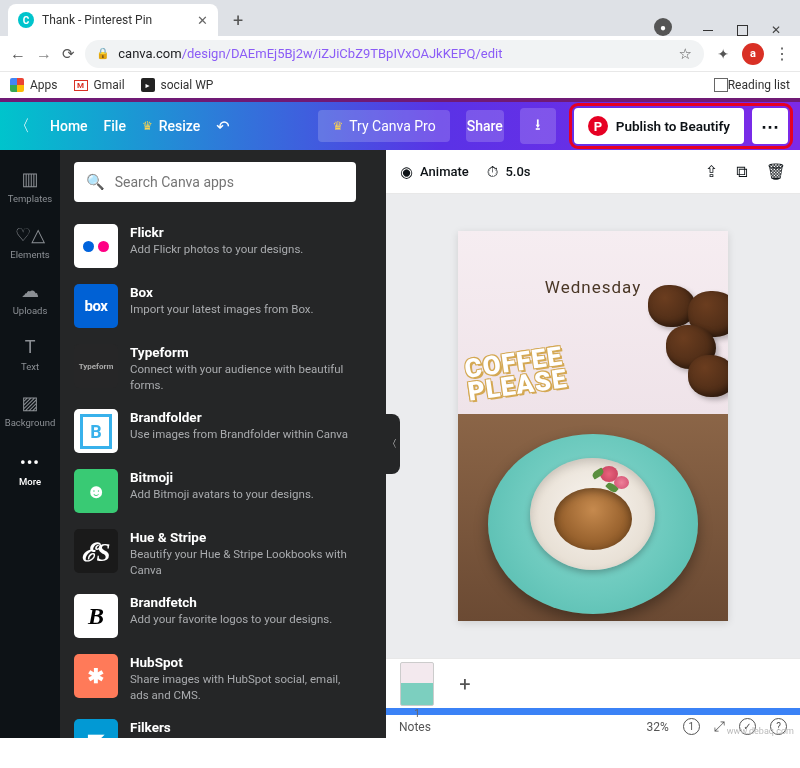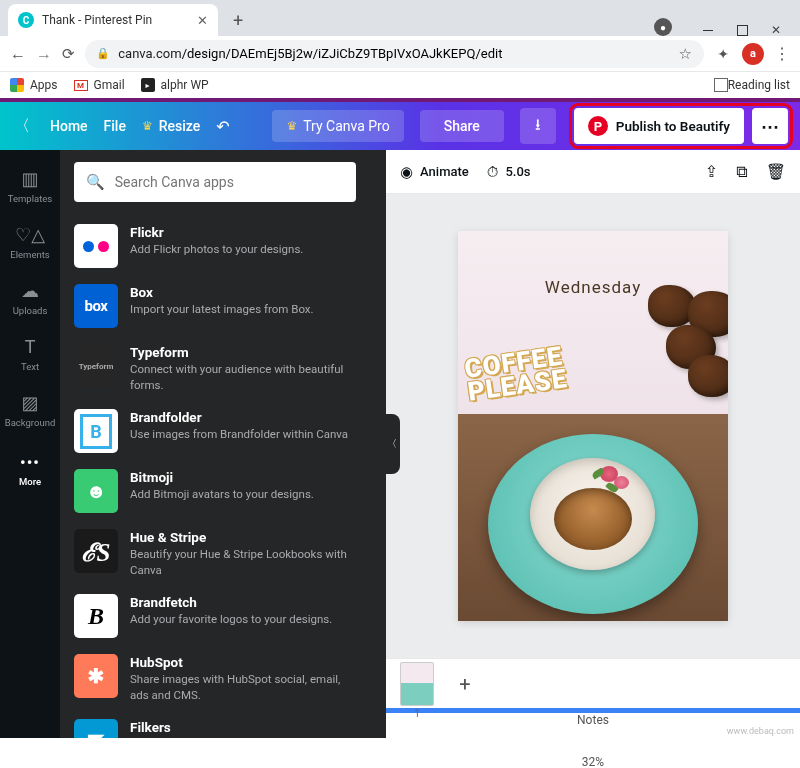--- a/index.html
+++ b/index.html
@@ -18,21 +18,21 @@
 .tab-strip-right { margin-left:auto; padding-right:12px; display:flex; align-items:center; }
 .tab-dot { width:18px; height:18px; border-radius:50%; background:#555; display:flex; align-items:center; justify-content:center; color:#fff; font-size:10px; }
 
 .addr-bar { height:36px; background:#fff; display:flex; align-items:center; padding:0 10px; gap:10px; border-bottom:1px solid #e8e8e8; }
 .nav-arrow { color:#888; font-size:16px; cursor:pointer; }
 .nav-arrow.active { color:#555; }
 .reload { color:#555; font-size:15px; cursor:pointer; }
 .addr-field { flex:1; height:28px; background:#f1f3f4; border-radius:14px; display:flex; align-items:center; padding:0 12px; font-size:13px; color:#555; gap:8px; }
 .lock { color:#666; font-size:11px; }
 .url-host { color:#202124; }
-.url-path { color:#000000; }
+.url-path { color:#8b5cf6; }
 .addr-star { margin-left:auto; color:#555; font-size:15px; }
 .ext-icon { width:18px; text-align:center; color:#555; font-size:14px; cursor:pointer; }
 .avatar { width:22px; height:22px; border-radius:50%; background:#d93025; color:#fff; display:flex; align-items:center; justify-content:center; font-size:11px; font-weight:bold; }
 .kebab { color:#555; font-size:16px; cursor:pointer; }
 
 .bookmark-bar { height:30px; background:#fff; display:flex; align-items:center; padding:0 10px; gap:16px; border-bottom:4px solid #701a75; font-size:12px; color:#333; }
 .bm-item { display:flex; align-items:center; gap:6px; cursor:pointer; }
 .bm-apps { width:14px; height:14px; background:conic-gradient(#ea4335 0 25%,#fbbc05 0 50%,#34a853 0 75%,#4285f4 0); border-radius:2px; }
 .bm-gmail { width:14px; height:11px; background:#fff; border:1px solid #d93025; position:relative; }
 .bm-gmail::after { content:"M"; position:absolute; inset:0; display:flex; align-items:center; justify-content:center; font-size:8px; color:#d93025; font-weight:bold; }
@@ -41,21 +41,21 @@
 .readlist-icon { width:14px; height:14px; border:1px solid #666; }
 
 
 .canva-toolbar { height:48px; background:linear-gradient(90deg,#00c4cc 0%,#5a32e6 55%,#7d2ae8 100%); display:flex; align-items:center; padding:0 10px; gap:16px; color:#fff; font-size:14px; }
 .tb-back { font-size:16px; cursor:pointer; padding:0 4px; }
 .tb-item { font-weight:500; cursor:pointer; display:flex; align-items:center; gap:6px; }
 .crown { color:#ffd54f; font-size:12px; }
 .undo-ico { font-size:16px; }
 .tb-spacer { flex:1; }
 .try-pro { background:rgba(255,255,255,0.18); padding:8px 14px; border-radius:4px; display:flex; align-items:center; gap:6px; cursor:pointer; }
-.share-btn { background:rgba(255,255,255,0.18); padding:8px 24px; border-radius:4px; cursor:pointer; font-weight:500; }
+.share-btn { background:rgba(255,255,255,0.18); padding:8px 1px; border-radius:4px; cursor:pointer; font-weight:500; }
 .dl-btn { background:rgba(255,255,255,0.18); width:36px; height:36px; border-radius:4px; display:flex; align-items:center; justify-content:center; cursor:pointer; font-size:16px; }
 .publish-btn { background:#fff; color:#0d1216; padding:8px 14px; border-radius:4px; display:flex; align-items:center; gap:8px; cursor:pointer; font-weight:600; font-size:13.5px; }
 .pinterest-ico { width:20px; height:20px; border-radius:50%; background:#e60023; color:#fff; display:flex; align-items:center; justify-content:center; font-weight:bold; font-size:13px; }
 .more-btn { background:#fff; width:36px; height:36px; border-radius:4px; display:flex; align-items:center; justify-content:center; color:#0d1216; font-size:18px; cursor:pointer; font-weight:bold; }
 .highlight-ring { outline:3px solid #e60023; outline-offset:0; border-radius:6px; padding:2px; display:flex; gap:8px; }
 
 
 .main { display:flex; height:588px; }
 
 
@@ -124,21 +124,21 @@
 .leaf{position:absolute;width:12px;height:7px;background:#5a8f3e;border-radius:50% 10% 50% 10%;}
 .lf1{top:4px;left:0;transform:rotate(-30deg);}
 .lf2{top:18px;left:14px;transform:rotate(40deg);}
 
 
 .bottom-bar { height:80px; background:#fff; border-top:1px solid #e8e8e8; display:flex; flex-direction:column; }
 .page-thumbs { flex:1; display:flex; align-items:center; padding:0 14px; gap:14px; }
 .thumb { width:34px; height:44px; border:1px solid #ccc; border-radius:2px; cursor:pointer; background:linear-gradient(180deg,#f3e9ee 0 47%,#7ccfbf 47% 100%); position:relative; }
 .thumb-num { position:absolute; bottom:-14px; left:50%; transform:translateX(-50%); font-size:10px; color:#666; }
 .add-page { width:34px; height:38px; border-radius:4px; display:flex; align-items:center; justify-content:center; font-size:20px; color:#555; cursor:pointer; }
-.bottom-controls { height:30px; display:flex; align-items:center; padding:0 13px; gap:14px; font-size:12px; color:#555; border-top:5px solid #3b82f6;flex-direction:column;}
+.bottom-controls { height:30px; display:flex; align-items:center; padding:0 13px; gap:14px; font-size:12px; color:#555; border-top:7px solid #3b82f6;}
 .notes-label { cursor:pointer; }
 .bc-spacer { flex:1; }
 .zoom-pct { font-size:12px; }
 .grid-ico,.fullscreen-ico,.help-ico,.ask-ico { font-size:14px; color:#555; cursor:pointer; }
 .q-circle { width:17px;height:17px;border:1.3px solid #555;border-radius:50%;display:flex;align-items:center;justify-content:center;font-size:10px; }
 
 .watermark { position:absolute; bottom:2px; right:6px; font-size:9px; color:#bbb; z-index:20; }
 </style>
 </head>
 <body>
@@ -178,21 +178,21 @@
   <div class="bm-item">
       <span class="bm-apps"></span>
       <span>Apps</span>
     </div>
   <div class="bm-item">
       <span class="bm-gmail"></span>
       <span>Gmail</span>
     </div>
   <div class="bm-item">
       <span class="bm-alphr">▸</span>
-      <span>alphr WP</span>
+      <span>social WP</span>
     </div>
   <div class="bm-right">
       <span class="readlist-icon"></span>
       <span>Reading list</span>
     </div>
 </div>
 
 <div class="canva-toolbar">
   <span class="tb-back">〈</span>
   <span class="tb-item">Home</span>

